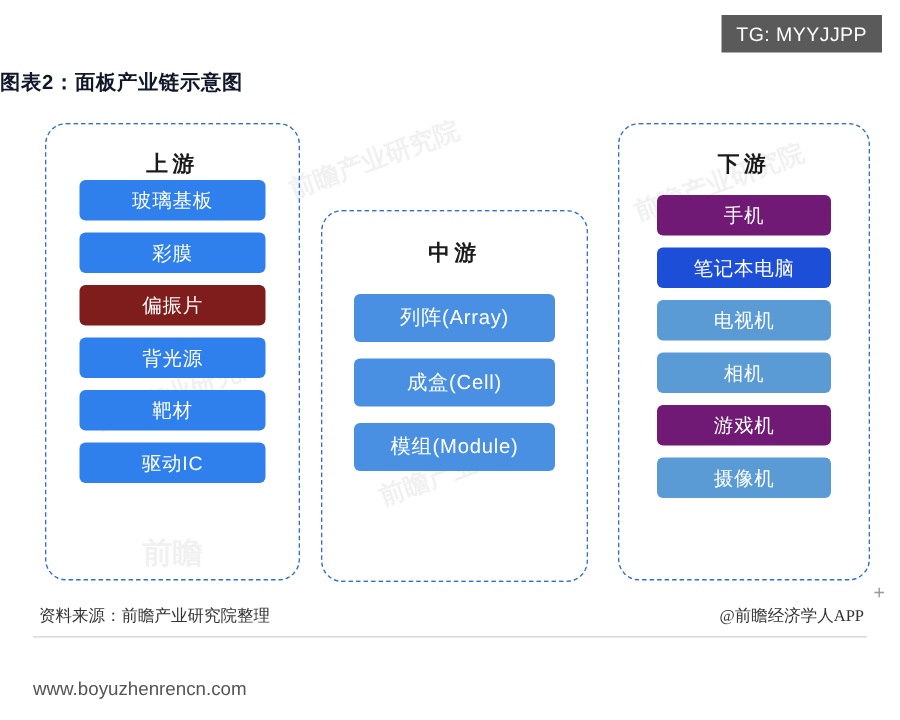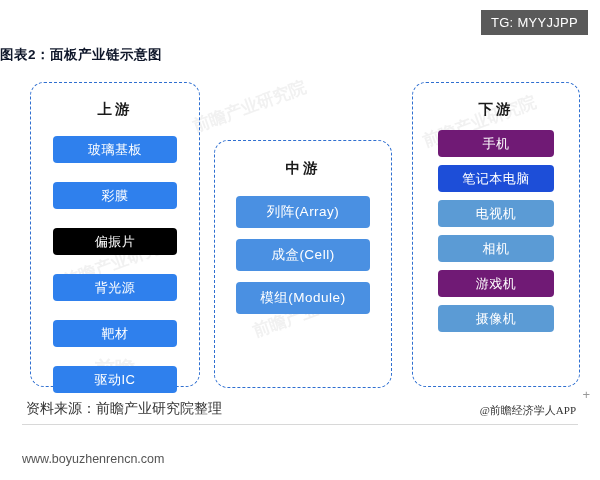--- a/index.html
+++ b/index.html
@@ -104,21 +104,21 @@
     margin-top: 17px;
   }
   .group-mid .group-title { margin-top: 18px; }
 
   .items {
     margin: 13px auto 0 auto;
     display: flex;
     flex-direction: column;
     align-items: center;
   }
-  .items-up { margin-top: 17px; gap: 11px; }
+  .items-up { margin-top: 1px; }
   .items-mid { margin-top: 18px; }
   .items-down { margin-top: 11px; }
 
   .node {
     width: 124px;
     height: 27px;
     line-height: 27px;
     text-align: center;
     color: #ffffff;
     font-size: 13px;
@@ -133,21 +133,21 @@
     line-height: 32px;
     font-size: 13.5px;
     margin-bottom: 11px;
   }
   .node-down { width: 116px; }
 
   .footer-note {
     position: absolute;
     left: 26px;
     bottom: 62px;
-    font-size: 14px;
+    font-size: 11px;
     color: #333333;
     z-index: 10;
     text-align: center;
   }
   .footer-app {
     position: absolute;
     right: 24px;
     bottom: 62px;
     font-size: 11px;
     color: #333333;
@@ -197,21 +197,21 @@
   <div class="wm-logo" style="left:95px; top:355px;">前瞻</div>
 </div>
 
 <div class="diagram">
 
   <div class="group group-up">
     <div class="group-title">上游</div>
     <div class="items items-up">
       <div class="node" style="background:#2f80ed">玻璃基板</div>
       <div class="node" style="background:#2f80ed">彩膜</div>
-      <div class="node" style="background:#000000">偏振片</div>
+      <div class="node" style="background:#7f1d1d">偏振片</div>
       <div class="node" style="background:#2f80ed">背光源</div>
       <div class="node" style="background:#2f80ed">靶材</div>
       <div class="node" style="background:#2f80ed">驱动IC</div>
     </div>
   </div>
 
   <div class="group group-mid">
     <div class="group-title">中游</div>
     <div class="items items-mid">
       <div class="node node-mid" style="background:#4a90e2">列阵(Array)</div>

